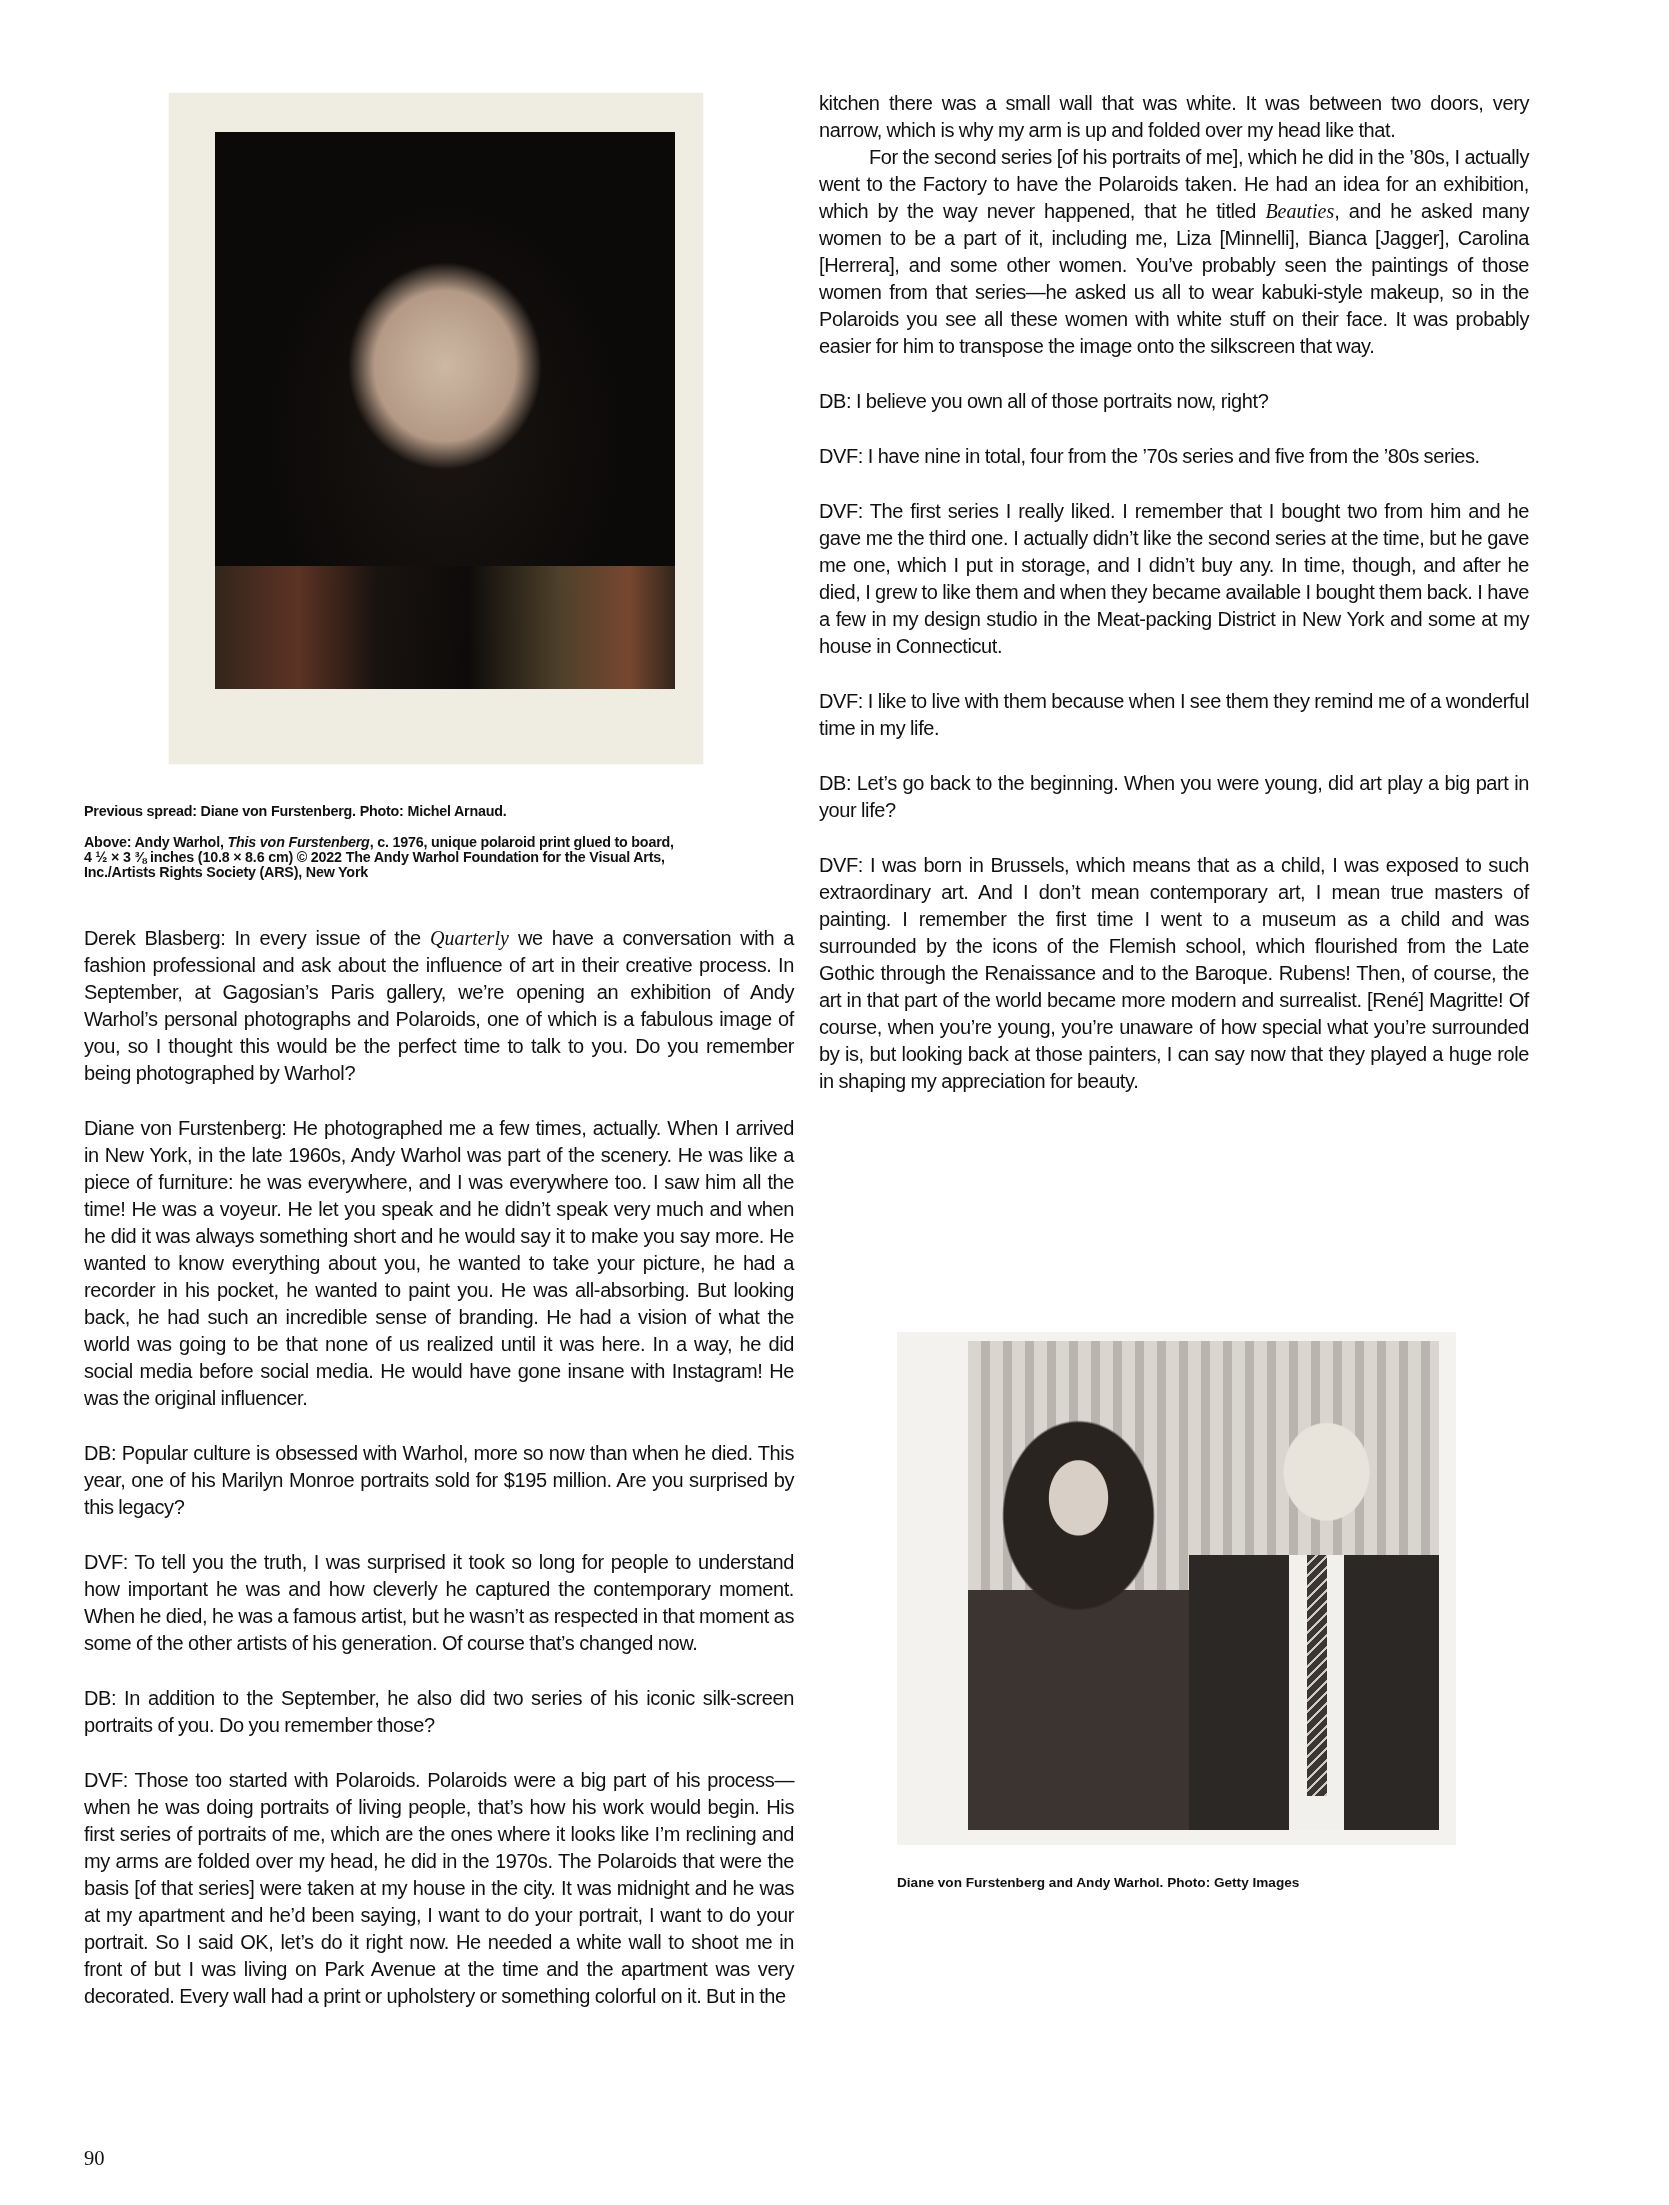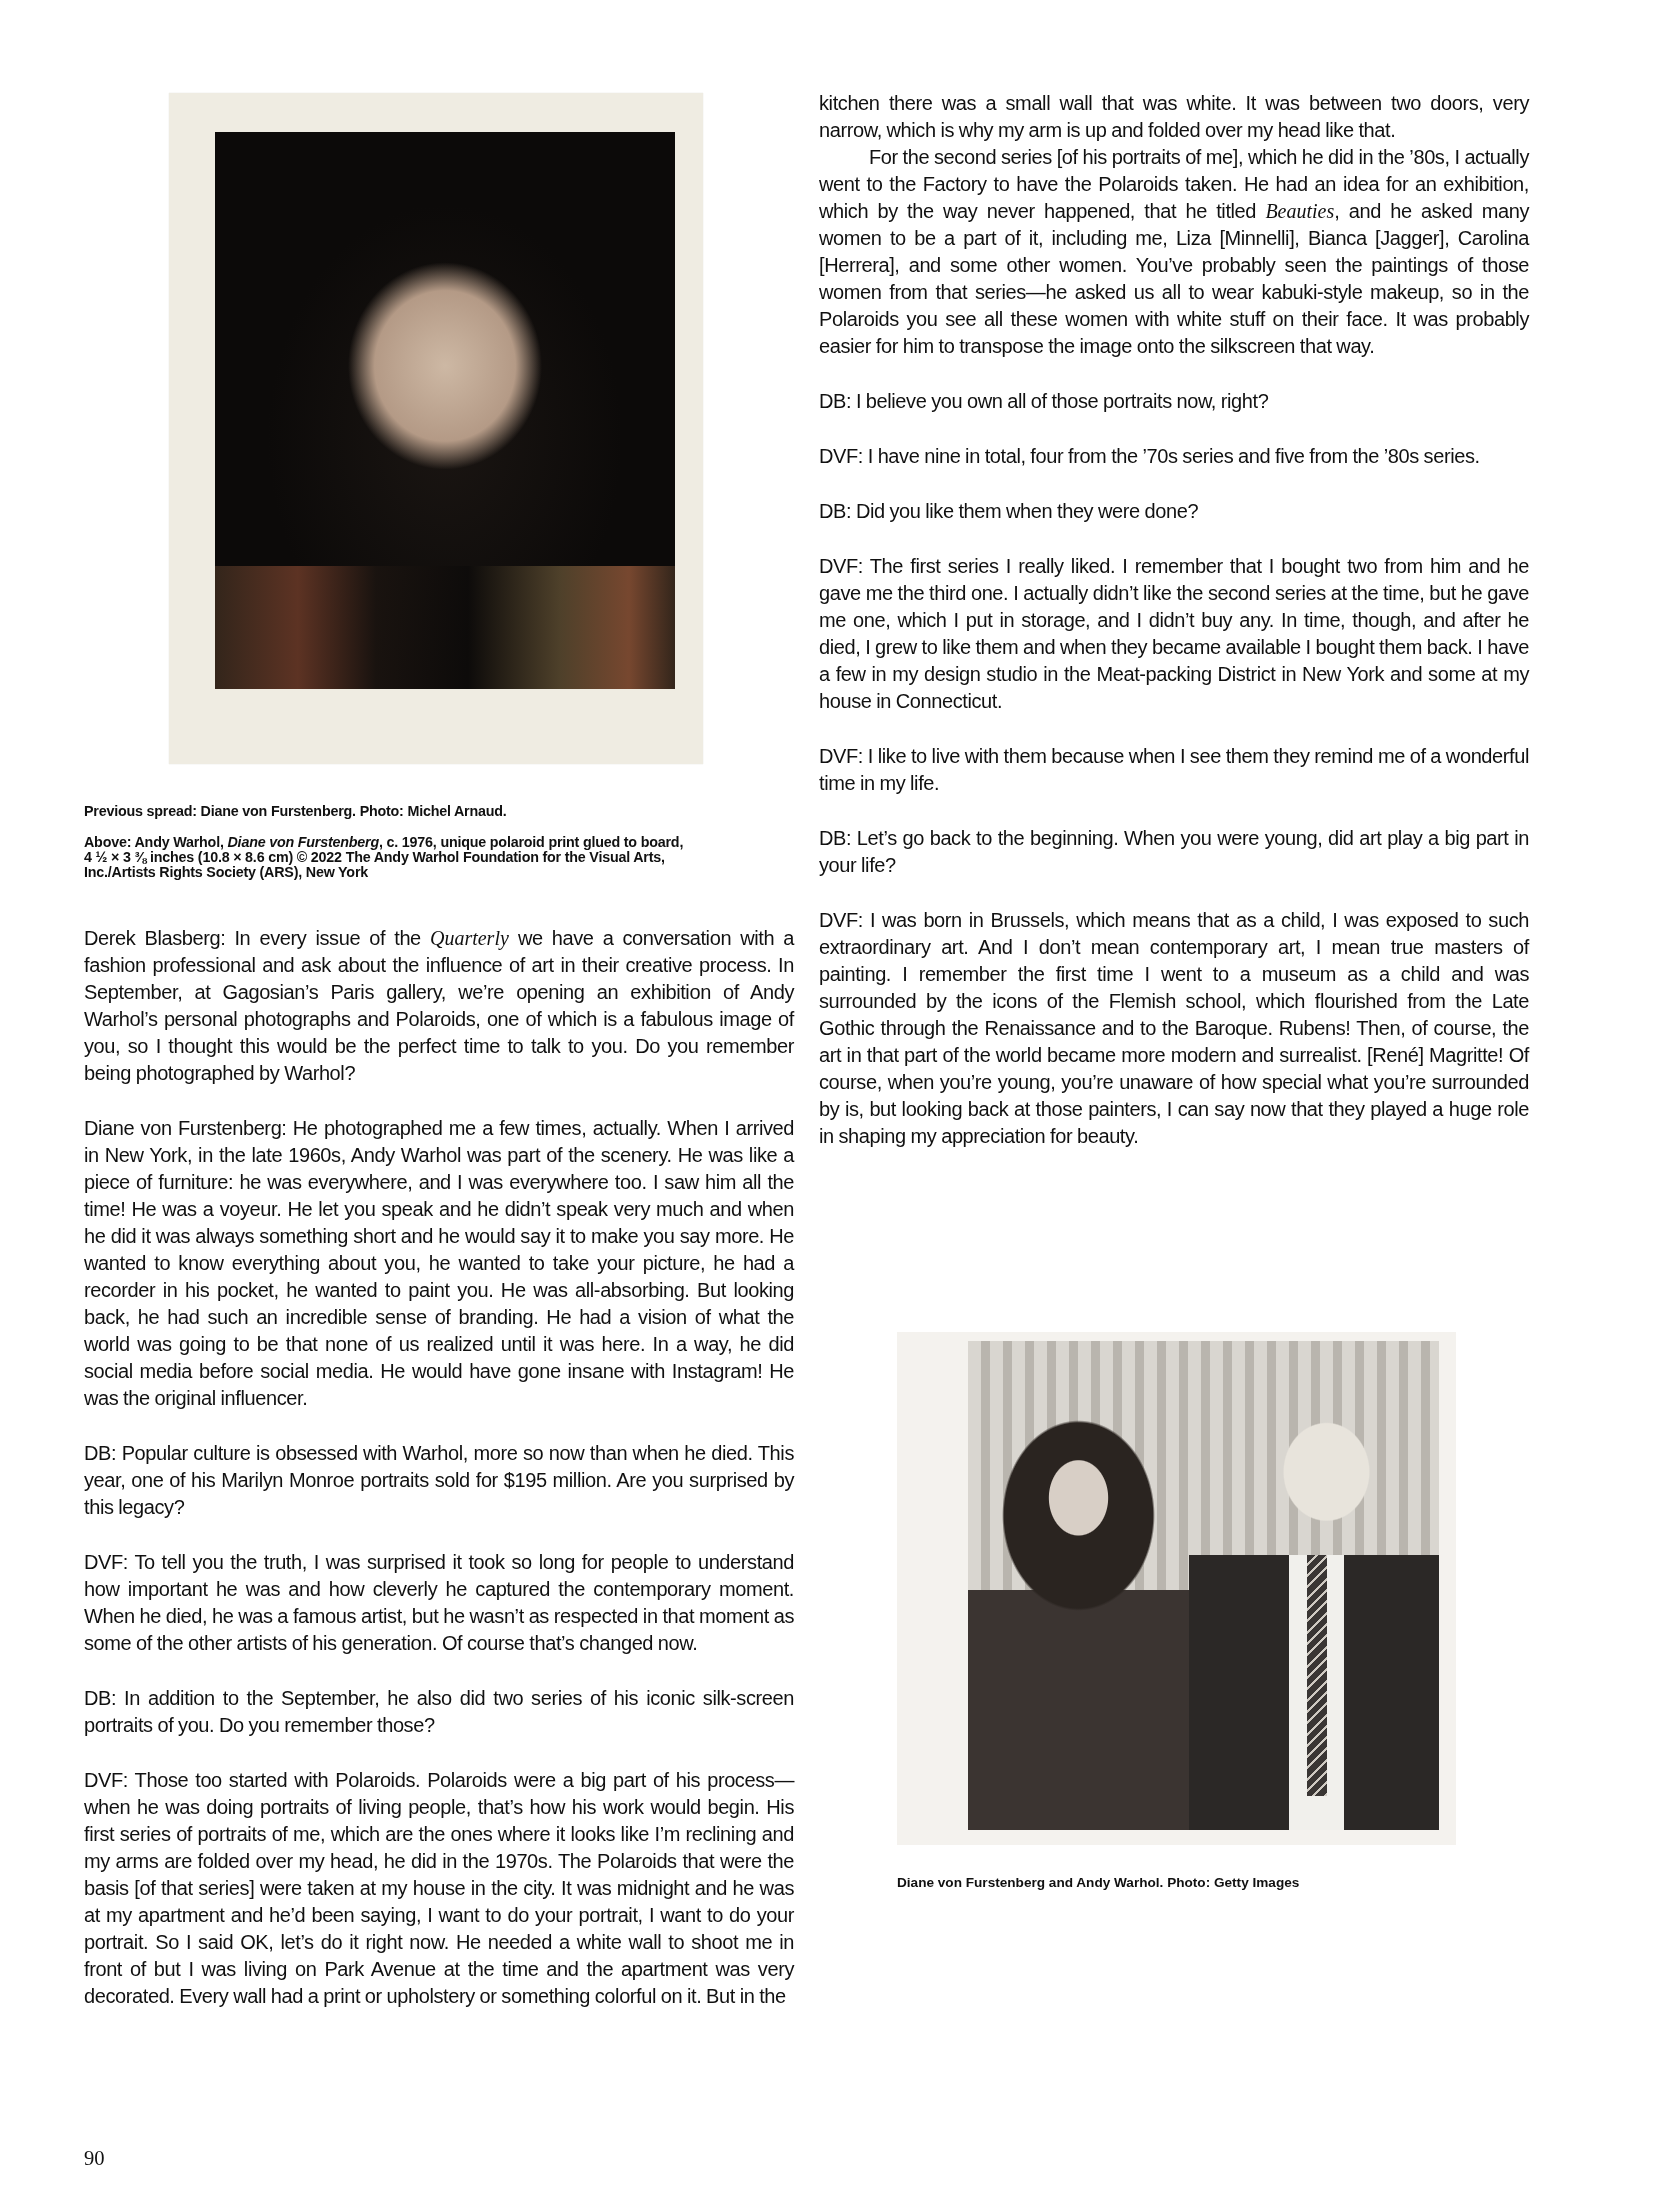--- a/index.html
+++ b/index.html
@@ -45,39 +45,38 @@
 <body>
 
 <div class="polaroid">
   <div class="img" title="Diane von Furstenberg polaroid portrait">
     <div class="scarf"></div>
   </div>
 </div>
 
 <div class="caption" id="caption-prev">Previous spread: Diane von Furstenberg. Photo: Michel Arnaud.</div>
 <div class="caption" id="caption-above">
-  <span>Above: Andy Warhol, </span><em>Diane von Furstenberg</em><span>, c. 1976, unique polaroid print glued to board,</span><br>
+  <span>Above: Andy Warhol, </span><em>This von Furstenberg</em><span>, c. 1976, unique polaroid print glued to board,</span><br>
   <span>4 ½ × 3 ⅜ inches (10.8 × 8.6 cm) © 2022 The Andy Warhol Foundation for the Visual Arts,</span><br>
   <span>Inc./Artists Rights Society (ARS), New York</span>
 </div>
 
 <div class="col" id="left-col">
   <p><span>Derek Blasberg: In every issue of the </span><em class="serif">Quarterly</em><span> we have a conversation with a fashion professional and ask about the influence of art in their creative process. In September, at Gagosian’s Paris gallery, we’re opening an exhibition of Andy Warhol’s personal photographs and Polaroids, one of which is a fabulous image of you, so I thought this would be the perfect time to talk to you. Do you remember being photographed by Warhol?</span></p>
   <p>Diane von Furstenberg: He photographed me a few times, actually. When I arrived in New York, in the late 1960s, Andy Warhol was part of the scenery. He was like a piece of furniture: he was everywhere, and I was everywhere too. I saw him all the time! He was a voyeur. He let you speak and he didn’t speak very much and when he did it was always something short and he would say it to make you say more. He wanted to know everything about you, he wanted to take your picture, he had a recorder in his pocket, he wanted to paint you. He was all-absorbing. But looking back, he had such an incredible sense of branding. He had a vision of what the world was going to be that none of us realized until it was here. In a way, he did social media before social media. He would have gone insane with Instagram! He was the original influencer.</p>
   <p>DB: Popular culture is obsessed with Warhol, more so now than when he died. This year, one of his Marilyn Monroe portraits sold for $195 million. Are you surprised by this legacy?</p>
   <p>DVF: To tell you the truth, I was surprised it took so long for people to understand how important he was and how cleverly he captured the contemporary moment. When he died, he was a famous artist, but he wasn’t as respected in that moment as some of the other artists of his generation. Of course that’s changed now.</p>
   <p>DB: In addition to the September, he also did two series of his iconic silk-screen portraits of you. Do you remember those?</p>
   <p class="cont">DVF: Those too started with Polaroids. Polaroids were a big part of his process—when he was doing portraits of living people, that’s how his work would begin. His first series of portraits of me, which are the ones where it looks like I’m reclining and my arms are folded over my head, he did in the 1970s. The Polaroids that were the basis [of that series] were taken at my house in the city. It was midnight and he was at my apartment and he’d been saying, I want to do your portrait, I want to do your portrait. So I said OK, let’s do it right now. He needed a white wall to shoot me in front of but I was living on Park Avenue at the time and the apartment was very decorated. Every wall had a print or upholstery or something colorful on it. But in the</p>
 </div>
 
 <div class="col" id="right-col">
   <p><span>kitchen there was a small wall that was white. It was between two doors, very narrow, which is why my arm is up and folded over my head like that.</span><br><span class="indent-run"><span style="display:inline-block;width:50px"></span><span>For the second series [of his portraits of me], which he did in the ’80s, I actually went to the Factory to have the Polaroids taken. He had an idea for an exhibition, which by the way never happened, that he titled </span><em class="serif">Beauties</em><span>, and he asked many women to be a part of it, including me, Liza [Minnelli], Bianca [Jagger], Carolina [Herrera], and some other women. You’ve probably seen the paintings of those women from that series—he asked us all to wear kabuki-style makeup, so in the Polaroids you see all these women with white stuff on their face. It was probably easier for him to transpose the image onto the silkscreen that way.</span></span></p>
   <p>DB: I believe you own all of those portraits now, right?</p>
   <p>DVF: I have nine in total, four from the ’70s series and five from the ’80s series.</p>
-  <p>DB: Did you like them when they were done?</p>
   <p>DVF: The first series I really liked. I remember that I bought two from him and he gave me the third one. I actually didn’t like the second series at the time, but he gave me one, which I put in storage, and I didn’t buy any. In time, though, and after he died, I grew to like them and when they became available I bought them back. I have a few in my design studio in the Meat-packing District in New York and some at my house in Connecticut.</p>
   <p>DVF: I like to live with them because when I see them they remind me of a wonderful time in my life.</p>
   <p>DB: Let’s go back to the beginning. When you were young, did art play a big part in your life?</p>
   <p>DVF: I was born in Brussels, which means that as a child, I was exposed to such extraordinary art. And I don’t mean contemporary art, I mean true masters of painting. I remember the first time I went to a museum as a child and was surrounded by the icons of the Flemish school, which flourished from the Late Gothic through the Renaissance and to the Baroque. Rubens! Then, of course, the art in that part of the world became more modern and surrealist. [René] Magritte! Of course, when you’re young, you’re unaware of how special what you’re surrounded by is, but looking back at those painters, I can say now that they played a huge role in shaping my appreciation for beauty.</p>
 </div>
 
 <div class="photo2">
   <div class="img" title="Diane von Furstenberg and Andy Warhol black-and-white photograph">
     <div class="fig1"></div>
     <div class="fig2">

